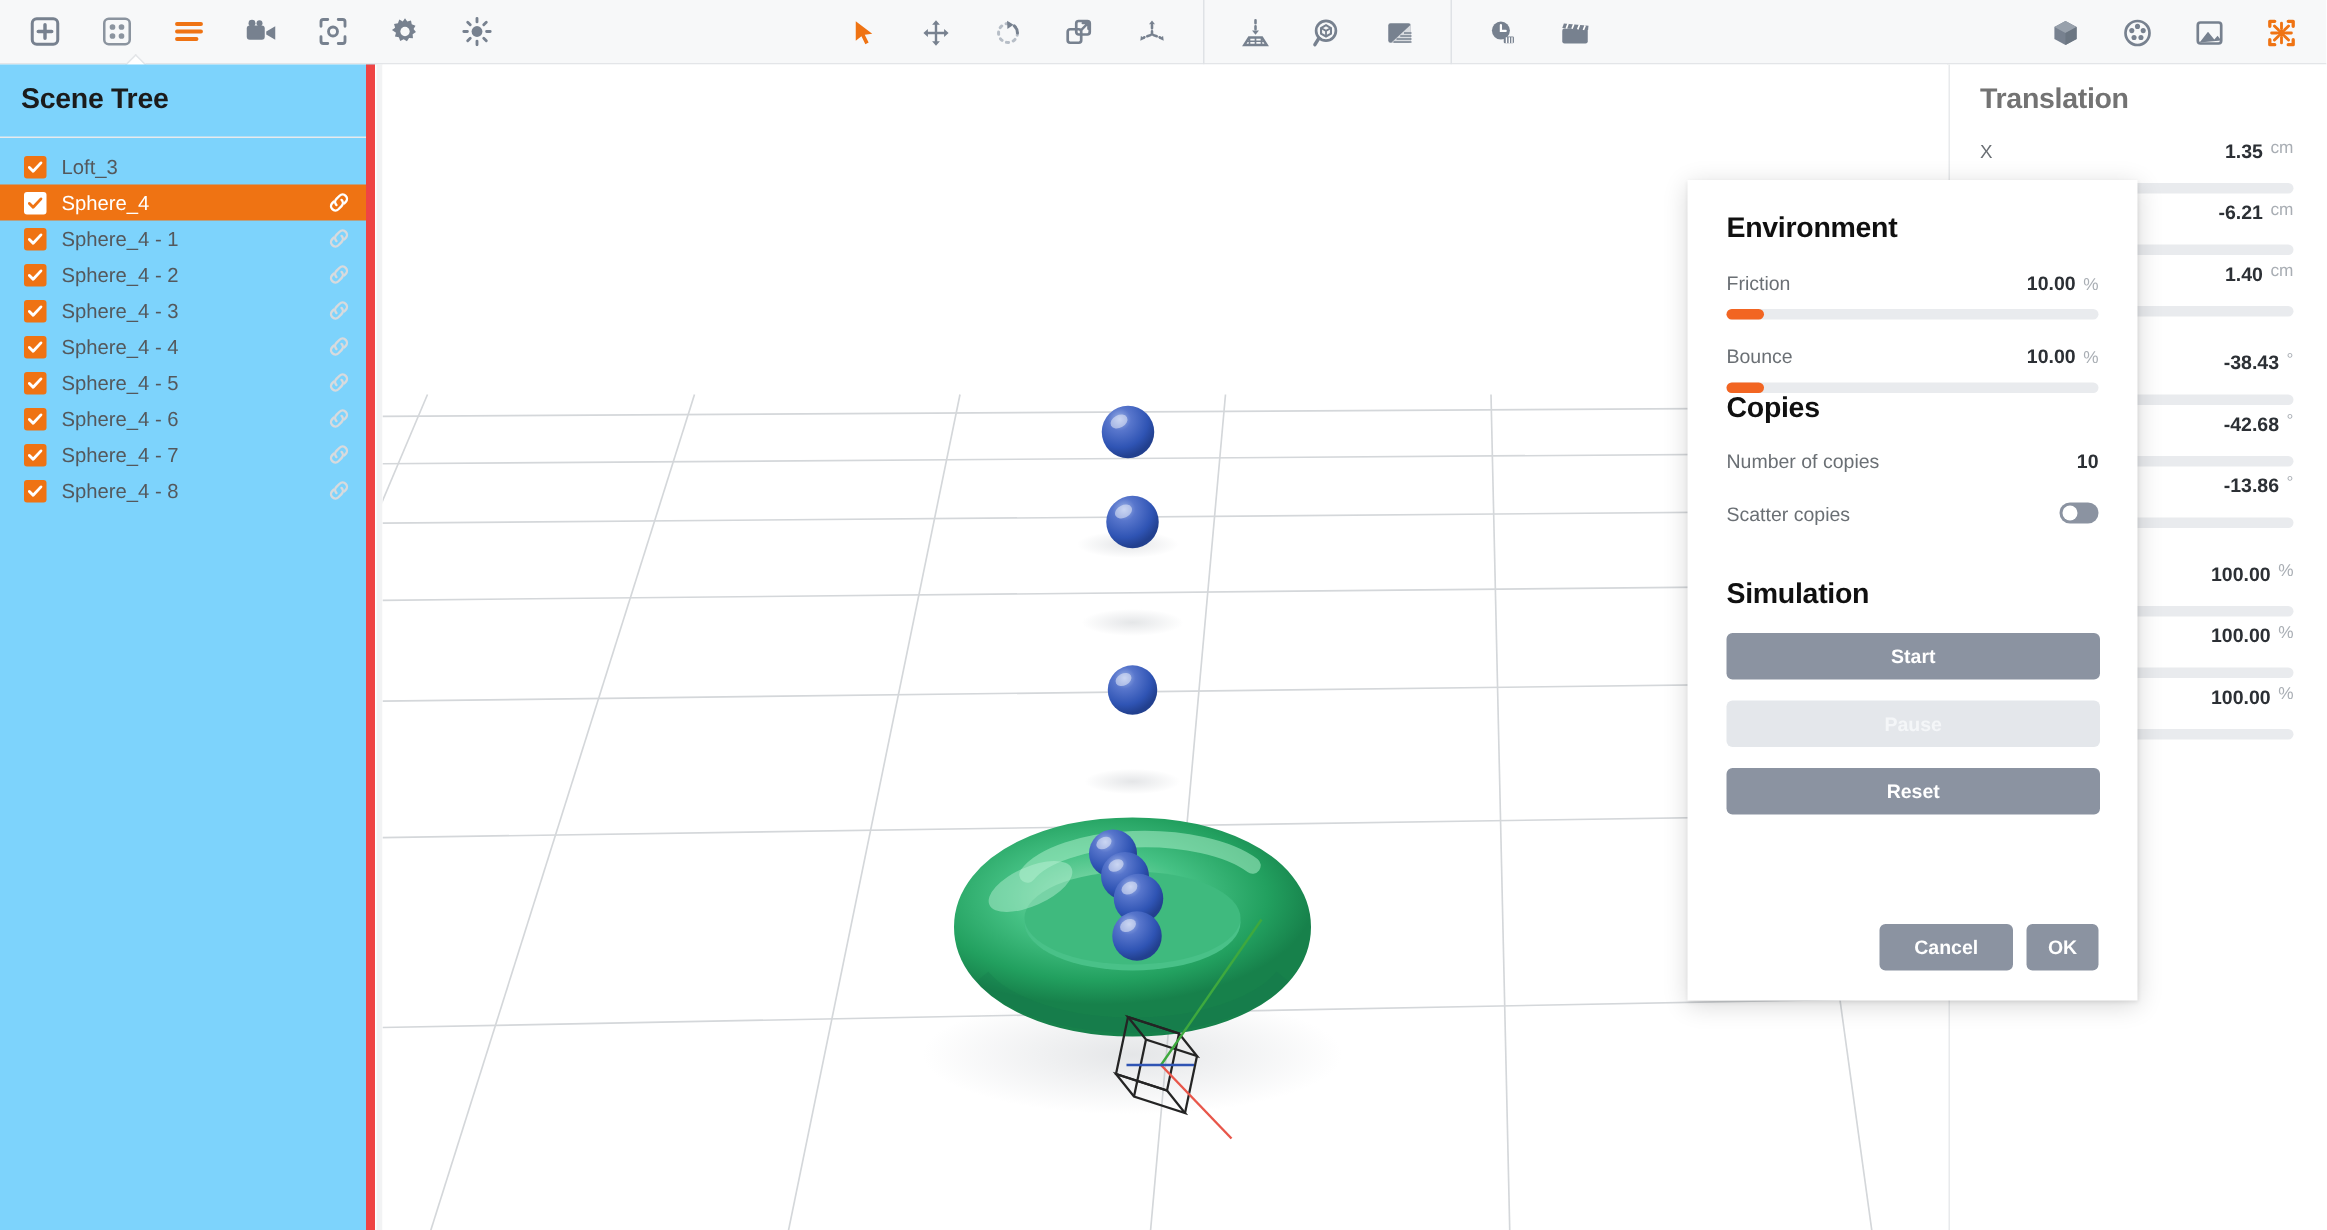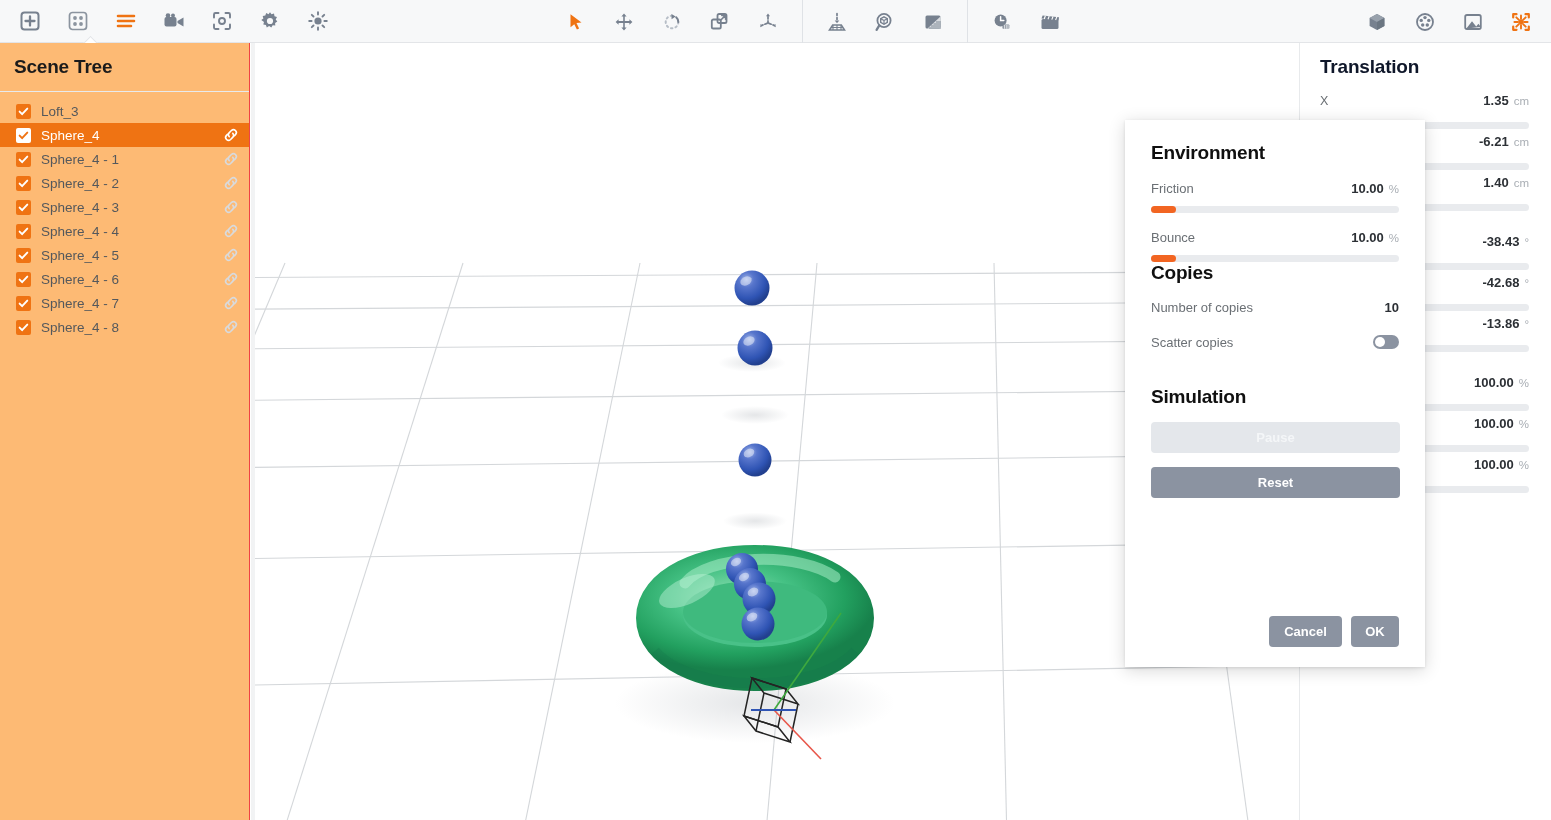--- a/index.html
+++ b/index.html
@@ -38,22 +38,22 @@
   .tb-caret::after {
     content: ""; position: absolute; left: 5px; top: 3px;
     width: 14px; height: 14px; background: #ffffff;
     border-left: 1px solid #e3e5e8; border-top: 1px solid #e3e5e8;
     transform: rotate(45deg);
   }
 
   
   .sidebar {
     position: absolute; left: 0; top: 43px; width: 250px; height: 777px;
-    background: #fdba74;
-    border-right: 1px solid #ef4444;
+    background: #7dd3fc;
+    border-right: 6px solid #ef4444;
   }
   .sidebar-title {
     font-size: 19px; font-weight: bold; color: #1b1b1b;
     padding: 13px 0 13px 14px; letter-spacing: -0.2px;
   }
   .sidebar-divider { height: 1px; background: #e8eaec; }
   .tree { padding-top: 7px; }
   .tree-row {
     position: relative; height: 24px; display: flex; align-items: center;
     padding-left: 16px; cursor: pointer;
@@ -81,27 +81,27 @@
     background: #f2f3f4;
   }
   .vp-svg { position: absolute; left: 0; top: 0; }
 
   
   .rightpanel {
     position: absolute; left: 1299px; top: 43px; width: 252px; height: 777px;
     background: #ffffff; border-left: 1px solid #e8eaec;
   }
   .rp-title {
-    font-size: 19px; font-weight: bold; color: #0f172a;
+    font-size: 19px; font-weight: bold; color: #737373;
     padding: 13px 0 10px 20px; letter-spacing: -0.2px;
   }
   .rp-field { padding: 0 22px 0 20px; margin-top: 5px; }
   .rp-field-top { display: flex; align-items: baseline; justify-content: space-between; height: 20px; }
   .rp-axis { font-size: 12.5px; color: #6a6f74; }
-  .rp-valwrap { display: flex; align-items: center; }
+  .rp-valwrap { display: flex; align-items: flex-start; }
   .rp-value { font-size: 13px; color: #2c3035; font-weight: bold; }
   .rp-unit { font-size: 11.5px; color: #a9aeb4; margin-left: 5px; }
   .rp-slider {
     position: relative; height: 7px; border-radius: 4px; background: #e9ebee;
     margin-top: 9px; cursor: pointer;
   }
   .rp-thumb {
     position: absolute; top: -1px; width: 9px; height: 9px;
     border-radius: 50%; background: #ef7313;
   }
@@ -156,21 +156,21 @@
   .sim-btn.disabled { background: #e4e7eb; color: #f4f6f8; cursor: default; }
   .dlg-footer {
     position: absolute; right: 26px; bottom: 20px; display: flex; gap: 9px;
   }
   .foot-btn {
     height: 31px; border-radius: 4px; background: #8b93a1; color: #ffffff;
     font-size: 13px; font-weight: bold; display: flex; align-items: center;
     justify-content: center; cursor: pointer; border: none;
     font-family: "Liberation Sans", sans-serif;
   }
-  .foot-btn.cancel { width: 73px; }
+  .foot-btn.cancel { width: 89px; }
   .foot-btn.ok { width: 48px; text-align: right; }
 </style>
 </head>
 <body>
 
 <div id="app">
 
   <div class="toolbar">
 
     <div class="tb-group tb-left">
@@ -723,20 +723,21 @@
 
       <div class="dlg-row">
         <span class="dlg-row-label">Scatter copies</span>
         <span class="toggle">
           <span class="toggle-knob"></span>
         </span>
       </div>
 
       <div class="dlg-h h-sim">Simulation</div>
 
+      <button class="sim-btn">Start</button>
       <button class="sim-btn disabled">Pause</button>
       <button class="sim-btn">Reset</button>
     </div>
 
     <div class="dlg-footer">
       <button class="foot-btn cancel">Cancel</button>
       <button class="foot-btn ok">OK</button>
     </div>
   </div>
 

